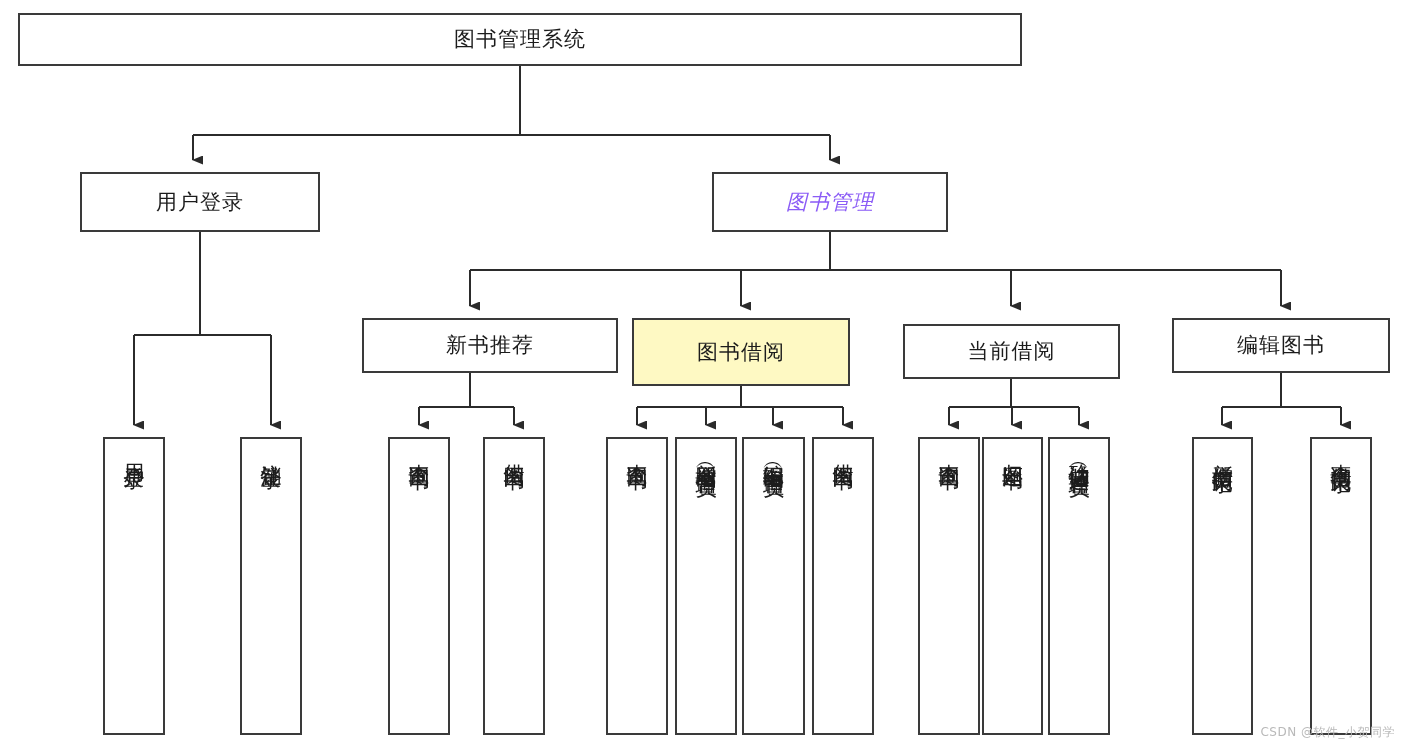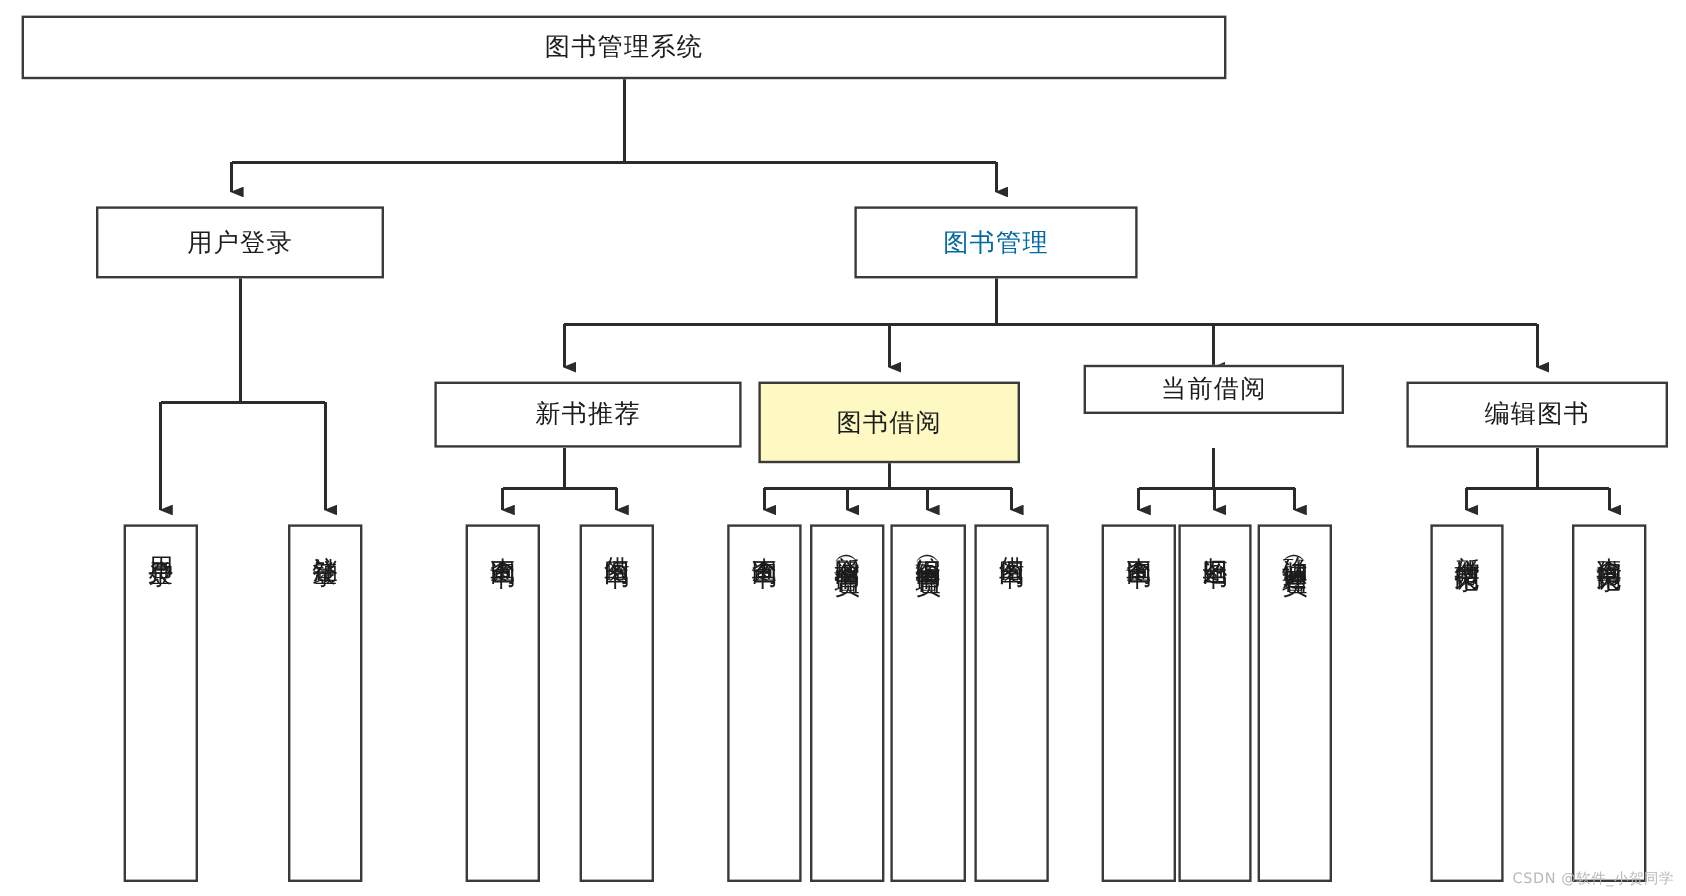--- a/index.html
+++ b/index.html
@@ -118,29 +118,29 @@
   </svg>
 
   <div id="nodes-layer">
       <div class="node horizontal" style="left: 18px; top: 13px; width: 1004px; height: 53px; border-color: rgb(58, 58, 58); background: rgb(255, 255, 255);">
         <span class="node-label" style="color: rgb(28, 28, 28);">图书管理系统</span>
       </div>
       <div class="node horizontal" style="left: 80px; top: 172px; width: 240px; height: 60px; border-color: rgb(58, 58, 58); background: rgb(255, 255, 255);">
         <span class="node-label" style="color: rgb(28, 28, 28);">用户登录</span>
       </div>
       <div class="node horizontal" style="left: 712px; top: 172px; width: 236px; height: 60px; border-color: rgb(58, 58, 58); background: rgb(255, 255, 255);">
-        <span class="node-label" style="color: #0369a1;">图书管理</span>
+        <span class="node-label" style="color: #8b5cf6; font-style: italic;">图书管理</span>
       </div>
       <div class="node horizontal" style="left: 362px; top: 318px; width: 256px; height: 55px; border-color: rgb(58, 58, 58); background: rgb(255, 255, 255);">
         <span class="node-label" style="color: rgb(28, 28, 28);">新书推荐</span>
       </div>
       <div class="node horizontal" style="left: 632px; top: 318px; width: 218px; height: 68px; border-color: rgb(58, 58, 58); background: #fef9c3;">
         <span class="node-label" style="color: rgb(28, 28, 28);">图书借阅</span>
       </div>
-      <div class="node horizontal" style="left: 903px; top: 304px; width: 217px; height: 41px; border-color: rgb(58, 58, 58); background: rgb(255, 255, 255);">
+      <div class="node horizontal" style="left: 903px; top: 324px; width: 217px; height: 55px; border-color: rgb(58, 58, 58); background: rgb(255, 255, 255);">
         <span class="node-label" style="color: rgb(28, 28, 28);">当前借阅</span>
       </div>
       <div class="node horizontal" style="left: 1172px; top: 318px; width: 218px; height: 55px; border-color: rgb(58, 58, 58); background: rgb(255, 255, 255);">
         <span class="node-label" style="color: rgb(28, 28, 28);">编辑图书</span>
       </div>
       <div class="node vertical" style="left: 103px; top: 437px; width: 62px; height: 298px; border-color: rgb(58, 58, 58); background: rgb(255, 255, 255);">
         <span class="node-label" style="color: rgb(28, 28, 28);">用户登录</span>
       </div>
       <div class="node vertical" style="left: 240px; top: 437px; width: 62px; height: 298px; border-color: rgb(58, 58, 58); background: rgb(255, 255, 255);">
         <span class="node-label" style="color: rgb(28, 28, 28);">注销登录</span>

